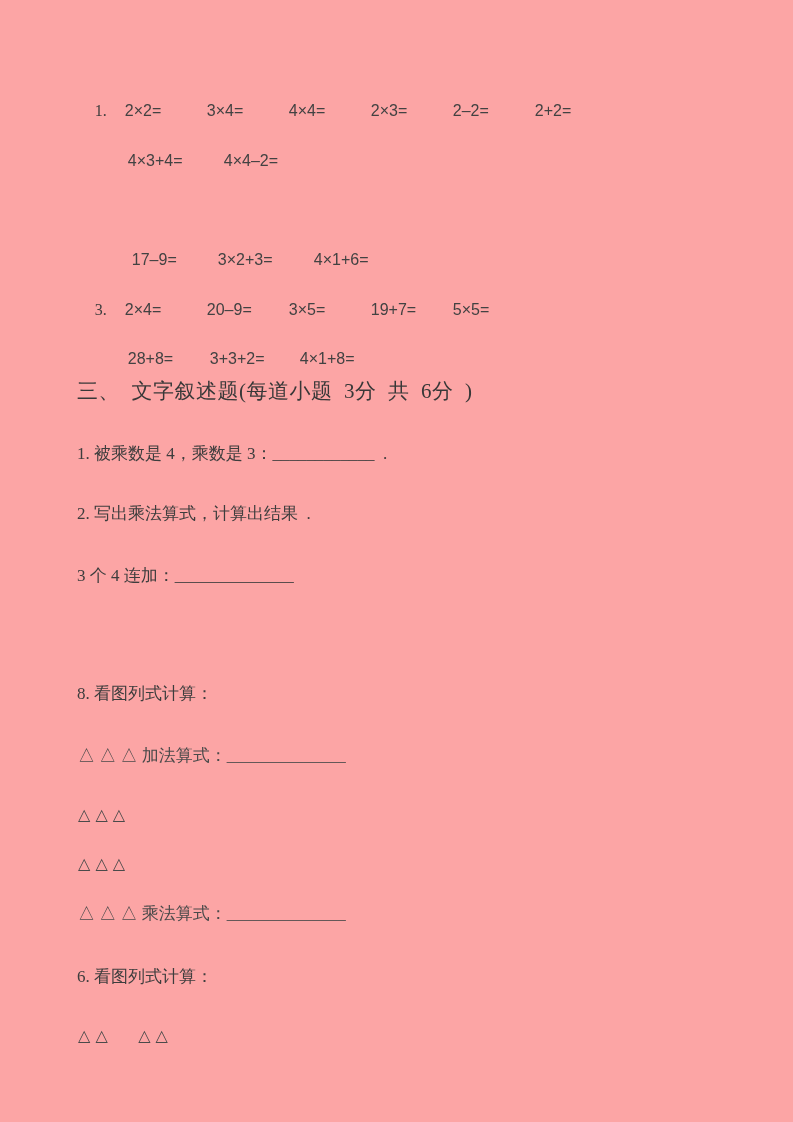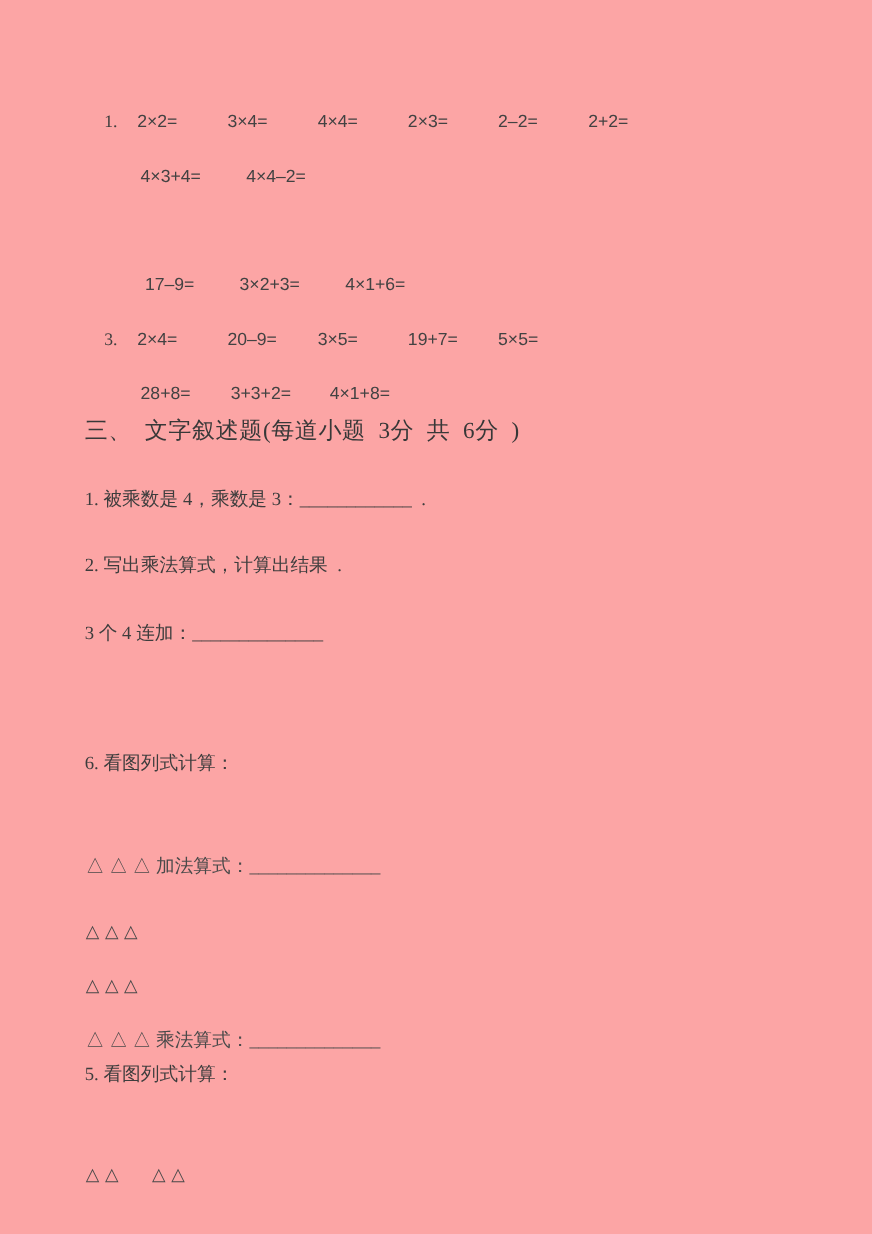--- a/index.html
+++ b/index.html
@@ -46,21 +46,20 @@
     letter-spacing: 0.5px;
   }
   .cn {
     font-size: 17px;
     color: #3d3d3d;
   }
   .tri {
     font-size: 16px;
     color: #4a4a4a;
     font-family: "DejaVu Sans", "Liberation Serif", sans-serif;
-    margin-top: 32px;
   }
 </style>
 </head>
 <body>
 
 <div class="page">
 
   <div class="line calc-row" style="top:82px; left:77px;">
     <span class="qnum">1.</span><span class="eq">2×2=</span><span class="eq">3×4=</span><span class="eq">4×4=</span><span class="eq">2×3=</span><span class="eq">2–2=</span><span class="eq">2+2=</span>
   </div>
@@ -84,27 +83,27 @@
 
   <div class="line heading" style="top:379px; left:77px;text-align:center;">三、  文字叙述题(每道小题  3分  共  6分  )</div>
 
   <div class="line cn" style="top:444px; left:77px;">1. 被乘数是 4，乘数是 3：____________  .</div>
 
   <div class="line cn" style="top:504px; left:77px;">2. 写出乘法算式，计算出结果  .</div>
 
   <div class="line cn" style="top:566px; left:77px;">3 个 4 连加：______________</div>
 
 
-  <div class="line cn" style="top:684px; left:77px;">6. 看图列式计算：</div>
+  <div class="line cn" style="top:684px; left:77px;">8. 看图列式计算：</div>
 
   <div class="line tri cn-part" style="top:746px; left:78px; font-family:'Liberation Serif', serif; font-size:17px;">△ △ △ 加法算式：______________</div>
 
   <div class="line tri" style="top:805px; left:78px;">△ △ △</div>
 
   <div class="line tri" style="top:854px; left:78px;">△ △ △</div>
 
   <div class="line tri cn-part" style="top:904px; left:78px; font-family:'Liberation Serif', serif; font-size:17px;">△ △ △ 乘法算式：______________</div>
 
-  <div class="line cn" style="top:967px; left:77px;">5. 看图列式计算：</div>
+  <div class="line cn" style="top:967px; left:77px;">6. 看图列式计算：</div>
 
   <div class="line tri" style="top:1026px; left:78px;">△ △      △ △</div>
 
 </div>
 
 </body></html>

